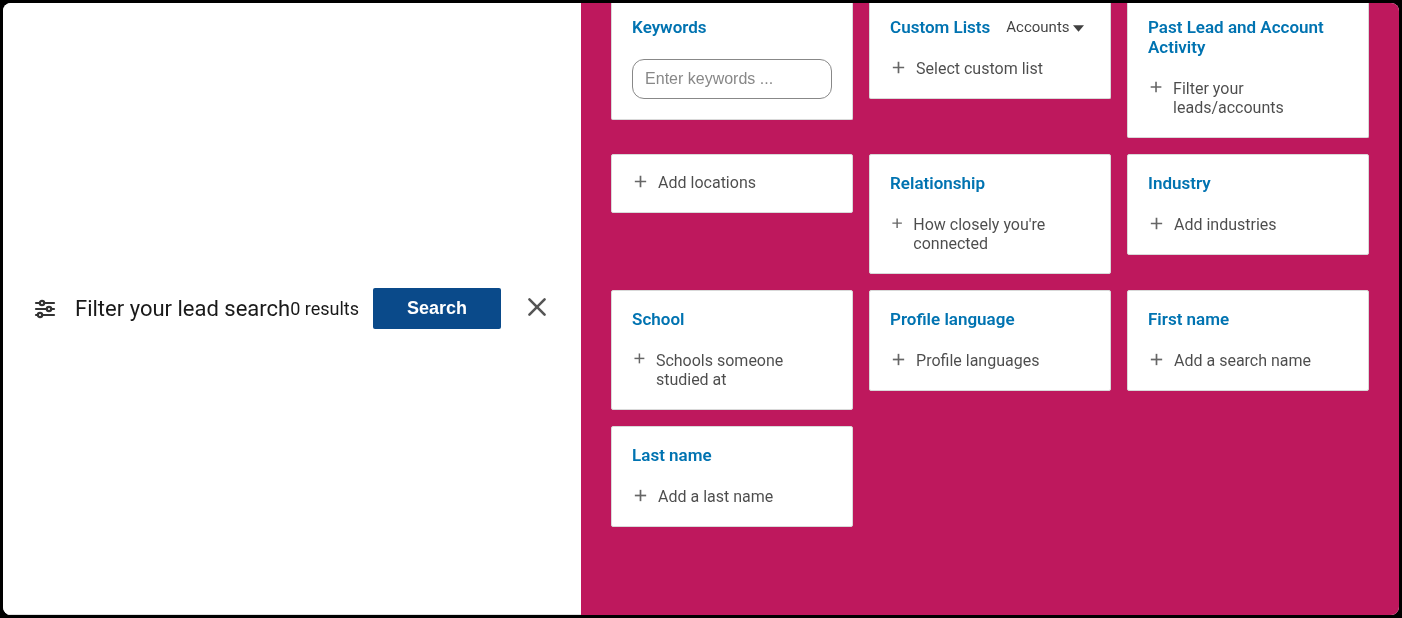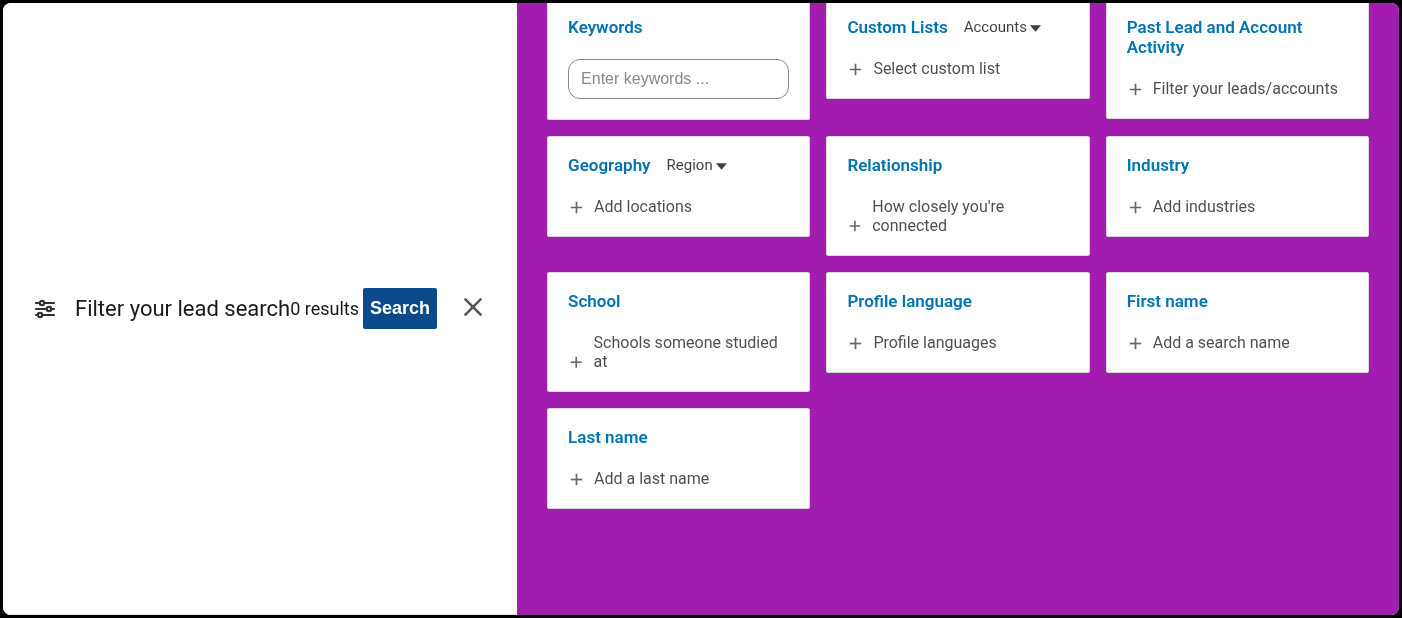--- a/index.html
+++ b/index.html
@@ -38,50 +38,50 @@
     }
     .header-title {
       font-size: 22px;
       font-weight: 400;
       color: rgba(0,0,0,0.9);
       flex: 1;
     }
     .results {
       font-size: 18px;
       color: rgba(0,0,0,0.9);
-      margin-right: 4px;
+      margin-right: 14px;
     }
     .results .count {
       font-weight: 400;
     }
     .search-btn {
       background: #0a4a8a;
       color: #fff;
       border: none;
-      padding: 10px 7px;
+      padding: 10px 34px;
       font-size: 18px;
       font-weight: 600;
       border-radius: 2px;
       cursor: pointer;
       margin-right: 22px;
     }
     .close-btn {
       width: 28px;
       height: 28px;
       cursor: pointer;
       color: #555;
       background: none;
       border: none;
       display: flex;
       align-items: center;
       justify-content: center;
     }
     .body {
       flex: 1;
-      background: #a21caf;
+      background: #be185d;
       padding: 0 30px 16px 30px;
       overflow: auto;
     }
     .grid {
       display: grid;
       grid-template-columns: repeat(3, 1fr);
       gap: 16px;
       align-items: start;
     }
     .card {
@@ -132,21 +132,21 @@
       font-size: 16px;
       border: 1px solid #888;
       border-radius: 12px;
       color: #333;
     }
     .keyword-input::placeholder {
       color: #888;
     }
     .add-row {
       display: flex;
-      align-items: flex-end;
+      align-items: flex-start;
       cursor: pointer;
       color: rgba(0,0,0,0.7);
       font-size: 16px;
     }
     .plus-icon {
       width: 17px;
       height: 17px;
       margin-right: 9px;
       color: #666;
     }
@@ -217,29 +217,20 @@
         <div class="add-row">
           <span class="plus-icon"><svg viewBox="0 0 24 24" stroke="currentColor" stroke-width="2.4" fill="none">
                 <line x1="12" y1="4" x2="12" y2="20"></line>
                 <line x1="4" y1="12" x2="20" y2="12"></line>
               </svg></span>
           <span>Filter your leads/accounts</span>
         </div>
       </div>
 
       <div class="card">
-        <div class="card-header">
-          <span class="card-title">Geography</span>
-          <span class="sub-dropdown">
-            <span>Region</span>
-            <span class="caret"><svg viewBox="0 0 10 6">
-                  <path d="M0 0 L5 6 L10 0 Z" fill="currentColor"></path>
-                </svg></span>
-          </span>
-        </div>
         <div class="add-row">
           <span class="plus-icon"><svg viewBox="0 0 24 24" stroke="currentColor" stroke-width="2.4" fill="none">
                 <line x1="12" y1="4" x2="12" y2="20"></line>
                 <line x1="4" y1="12" x2="20" y2="12"></line>
               </svg></span>
           <span>Add locations</span>
         </div>
       </div>
 
       <div class="card">

